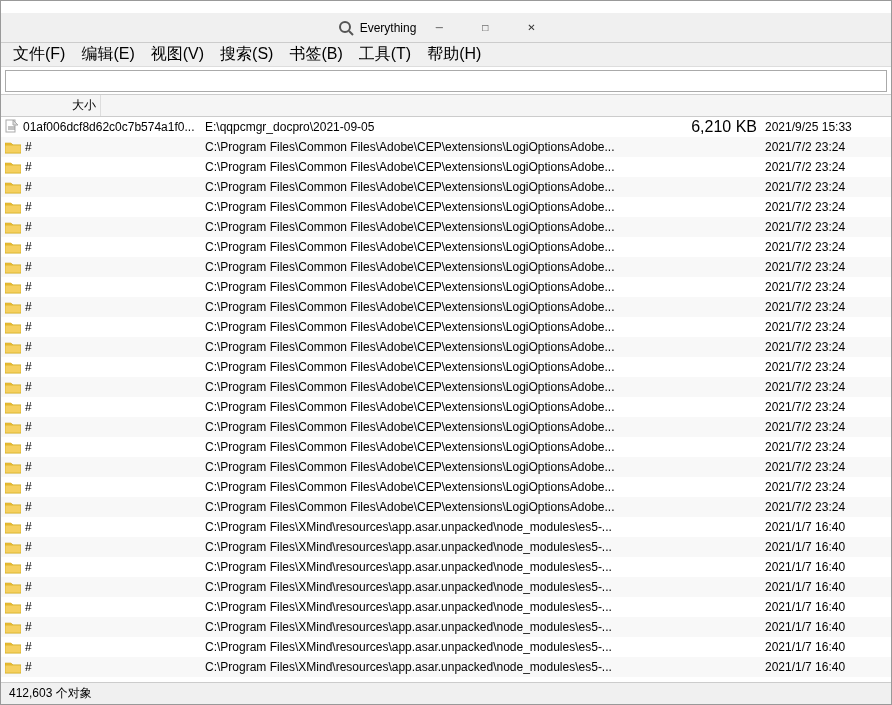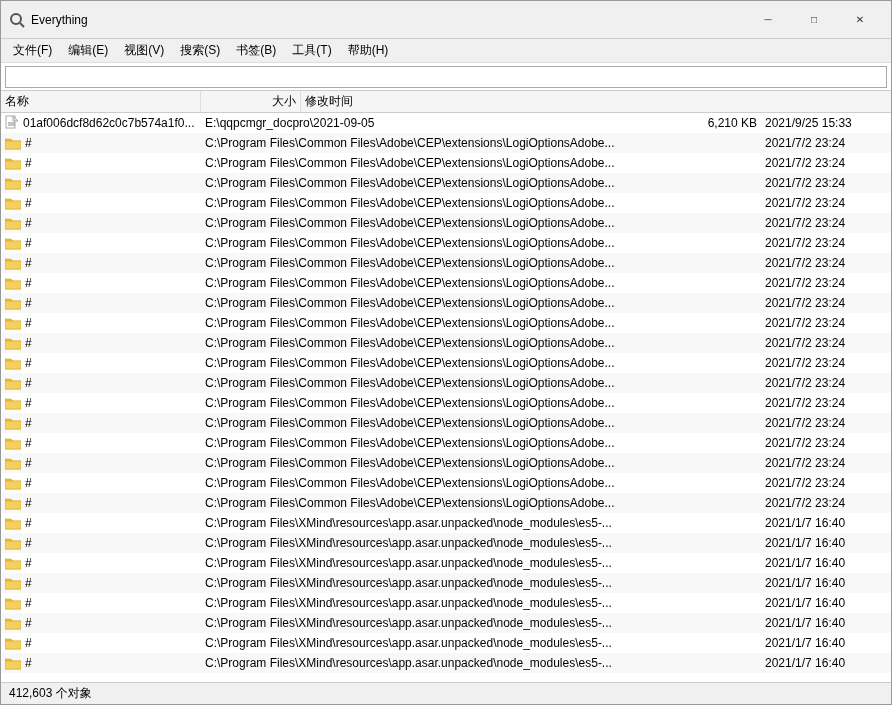--- a/index.html
+++ b/index.html
@@ -17,28 +17,29 @@
     }
     .window {
       width: 892px;
       height: 705px;
       background: #ffffff;
       border: 1px solid #999;
       display: flex;
       flex-direction: column;
     }
     .title-bar {
-      height: 38px;
+      height: 30px;
       background: #f0f0f0;
       display: flex;
       align-items: center;
-      justify-content: space-between;
+      justify-content: center;
       padding: 0 8px;
       border-bottom: 1px solid #ccc;
       flex-shrink: 0;
+      margin-top: 12px;
     }
     .title-bar-left {
       display: flex;
       align-items: center;
       gap: 6px;
     }
     .title-icon {
       width: 16px;
       height: 16px;
     }
@@ -67,21 +68,21 @@
       height: 24px;
       background: #f0f0f0;
       display: flex;
       align-items: center;
       padding: 0 4px;
       border-bottom: 1px solid #ddd;
       flex-shrink: 0;
     }
     .menu-item {
       padding: 2px 8px;
-      font-size: 12px;
+      font-size: 16px;
       color: #000;
       cursor: pointer;
       height: 26px;
       display: flex;
       align-items: center;
     }
     .search-bar {
       height: 28px;
       background: #ffffff;
       display: flex;
@@ -185,21 +186,21 @@
       font-size: 12px;
       color: #000;
       overflow: hidden;
       white-space: nowrap;
       text-overflow: ellipsis;
     }
     .row-size {
       width: 100px;
       min-width: 100px;
       padding: 0 4px;
-      font-size: 12px;
+      font-size: 16px;
       color: #000;
       text-align: right;
       display: flex;
       align-items: center;
       justify-content: flex-end;
     }
     .row-date {
       width: 130px;
       min-width: 130px;
       padding: 0 4px;
@@ -266,23 +267,21 @@
       <div class="menu-item">工具(T)</div>
       <div class="menu-item">帮助(H)</div>
     </div>
 
   <div class="search-bar">
     <input type="text" class="search-input" value="" style="">
   </div>
 
   <div class="table-container">
     <div class="table-header">
-      <div class="col-name">名称</div>
       <div class="col-size">大小</div>
-      <div class="col-date">修改时间</div>
     </div>
     <div class="table-body" id="table-body">
     <div class="table-row row-even">
           <div class="row-name">
             <span style="display: inline-flex; align-items: center; margin-right: 2px;">
               <svg width="14" height="16" viewBox="0 0 14 16">
         <rect x="1" y="1" width="9" height="12" fill="#fff" stroke="#aaa" stroke-width="1"></rect>
         <polygon points="8,1 13,6 8,6" fill="#ddd" stroke="#aaa" stroke-width="1"></polygon>
         <line x1="3" y1="8" x2="10" y2="8" stroke="#888" stroke-width="1"></line>
         <line x1="3" y1="10" x2="10" y2="10" stroke="#888" stroke-width="1"></line>

